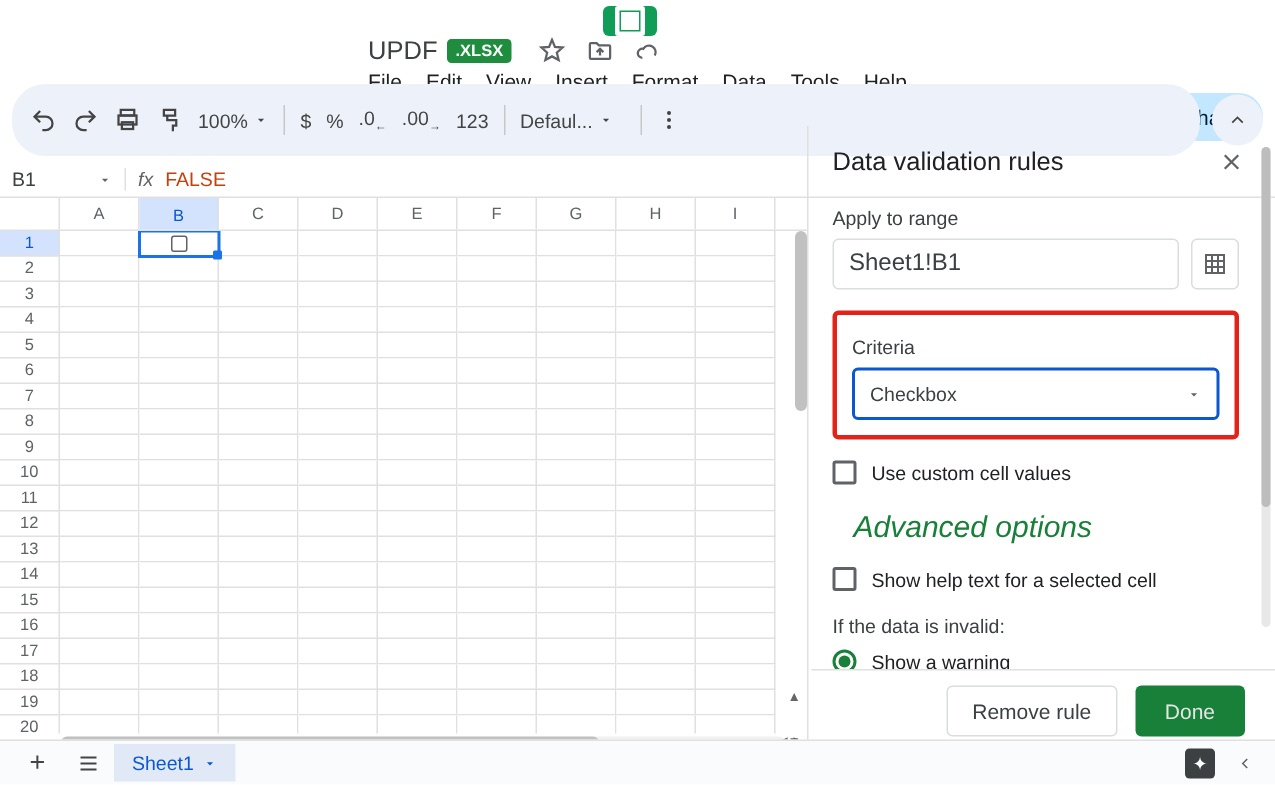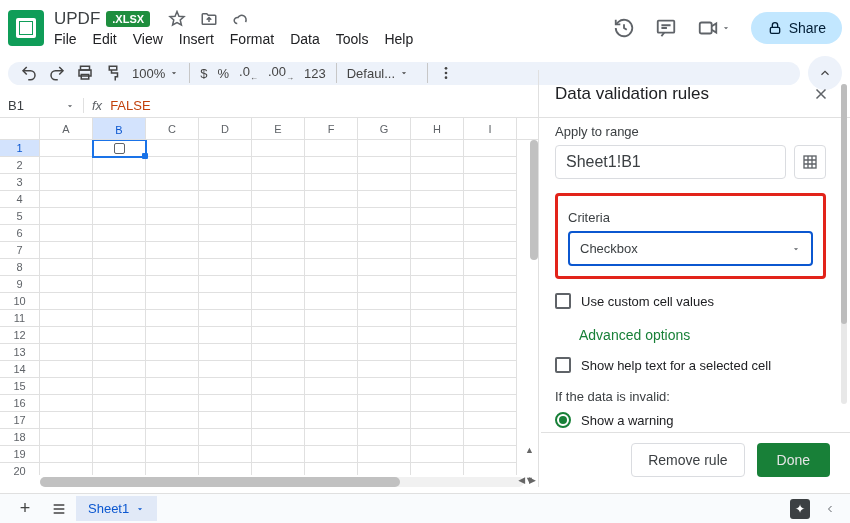--- a/index.html
+++ b/index.html
@@ -1,36 +1,36 @@
 <!DOCTYPE html>
 <html><head>
 <meta charset="utf-8">
 <style>
   * { box-sizing: border-box; font-family: Arial, sans-serif; }
   body { margin: 0; width: 850px; height: 523px; background: #fff; color: #202124; font-size: 13px; overflow: hidden; position: relative; }
 
   
-  .header { display: flex; align-items: center; padding: 4px 8px 0 8px; height: 52px; }
+  .header { display: flex; align-items: center; padding: 4px 8px 0 8px; height: 52px; flex-direction: column; }
   .logo { width: 36px; height: 36px; background: #0f9d58; border-radius: 4px; display: flex; align-items: center; justify-content: center; margin-right: 10px; }
   .logo-inner { width: 20px; height: 20px; background: #fff; border-radius: 2px; position: relative; }
   .logo-inner::before { content: ""; position: absolute; inset: 3px; border: 1px solid #0f9d58; }
   .title-block { display: flex; flex-direction: column; }
   .title-row { display: flex; align-items: center; gap: 6px; }
   .doc-title { font-size: 17px; color: #3c4043; }
   .ext-badge { background: #1e8e3e; color: #fff; font-size: 11px; padding: 2px 6px; border-radius: 3px; font-weight: bold; }
   .title-icons { display: flex; gap: 14px; margin-left: 12px; color: #5f6368; }
   .menubar { display: flex; gap: 16px; font-size: 14px; color: #202124; margin-top: 2px; }
   .menubar span { cursor: pointer; }
   .header-right { margin-left: auto; display: flex; align-items: center; gap: 20px; color: #5f6368; }
   .share-btn { background: #c2e7ff; color: #001d35; border-radius: 18px; padding: 8px 16px; display: flex; align-items: center; gap: 6px; font-size: 14px; font-weight: 500; }
   .meet-btn { display: flex; align-items: center; gap: 2px; }
 
   
   .toolbar-wrap { display: flex; padding: 4px 8px; gap: 8px; align-items: center; }
-  .toolbar { flex: 1; background: #edf2fa; border-radius: 22px; height: 23px; display: flex; align-items: center; padding: 0 12px; gap: 10px; color: #444; }
+  .toolbar { flex: 1; background: #edf2fa; border-radius: 22px; height: 48px; display: flex; align-items: center; padding: 0 12px; gap: 10px; color: #444; }
   .tb-sep { width: 1px; height: 20px; background: #c7c7c7; }
   .zoom-sel { display: flex; align-items: center; gap: 4px; }
   .font-sel { display: flex; align-items: center; gap: 4px; min-width: 70px; }
   .collapse { width: 34px; height: 34px; border-radius: 50%; background: #edf2fa; display: flex; align-items: center; justify-content: center; color: #444; }
 
   
   .formula-row { display: flex; align-items: center; border-bottom: 1px solid #e0e0e0; height: 24px; }
   .name-box { width: 84px; border-right: 1px solid #e0e0e0; display: flex; align-items: center; justify-content: space-between; padding: 0 8px; font-size: 13px; color: #3c4043; }
   .fx { font-style: italic; color: #5f6368; padding: 0 8px; }
   .formula-val { font-size: 13px; color: #c2410c; }
@@ -66,21 +66,21 @@
   .sp-close { color: #5f6368; cursor: pointer; font-size: 18px; }
   .sp-body { padding: 4px 24px 0 16px; overflow: hidden; }
   .sp-label { font-size: 13px; color: #3c4043; margin: 6px 0; }
   .range-row { display: flex; gap: 8px; }
   .range-input { flex: 1; border: 1px solid #dadce0; border-radius: 4px; padding: 7px 10px; font-size: 16px; color: #3c4043; }
   .range-btn { width: 32px; border: 1px solid #dadce0; border-radius: 4px; display: flex; align-items: center; justify-content: center; color: #5f6368; }
   .criteria-box { border: 3px solid #e2231a; border-radius: 4px; padding: 8px 10px 10px 10px; margin-top: 14px; }
   .criteria-select { border: 2px solid #0b57d0; border-radius: 4px; padding: 8px 10px; display: flex; justify-content: space-between; align-items: center; margin-top: 6px; font-size: 13px; color: #3c4043; background: #fff; }
   .check-row { display: flex; align-items: center; gap: 10px; margin-top: 14px; }
   .chk { width: 16px; height: 16px; border: 2px solid #5f6368; border-radius: 2px; }
-  .adv { color: #188038; font-weight: 500; margin: 18px 0 10px 24px; font-size: 14px; }
+  .adv { color: #188038; font-weight: 500; margin: 18px 0 10px 14px; font-size: 20px; font-style: italic; }
   .invalid-label { font-size: 13px; color: #3c4043; margin-top: 16px; }
   .radio-row { display: flex; align-items: center; gap: 10px; margin-top: 8px; }
   .radio-outer { width: 16px; height: 16px; border: 2px solid #188038; border-radius: 50%; display: flex; align-items: center; justify-content: center; }
   .radio-inner { width: 8px; height: 8px; background: #188038; border-radius: 50%; }
   .sp-footer { position: absolute; bottom: 0; left: 2px; right: 0; border-top: 1px solid #e0e0e0; padding: 10px 20px; display: flex; justify-content: flex-end; gap: 12px; background: #fff; }
   .btn-outline { border: 1px solid #dadce0; background: #fff; color: #3c4043; border-radius: 4px; padding: 8px 16px; font-size: 14px; }
   .btn-primary { background: #188038; color: #e5e5e5; border-radius: 4px; padding: 8px 20px; font-size: 14px; border: none; font-weight: 500; }
 
   
   .tabs { position: absolute; bottom: 0; left: 0; right: 0; height: 30px; border-top: 1px solid #e0e0e0; display: flex; align-items: center; padding: 0 8px; background: #f9fbfd; }

